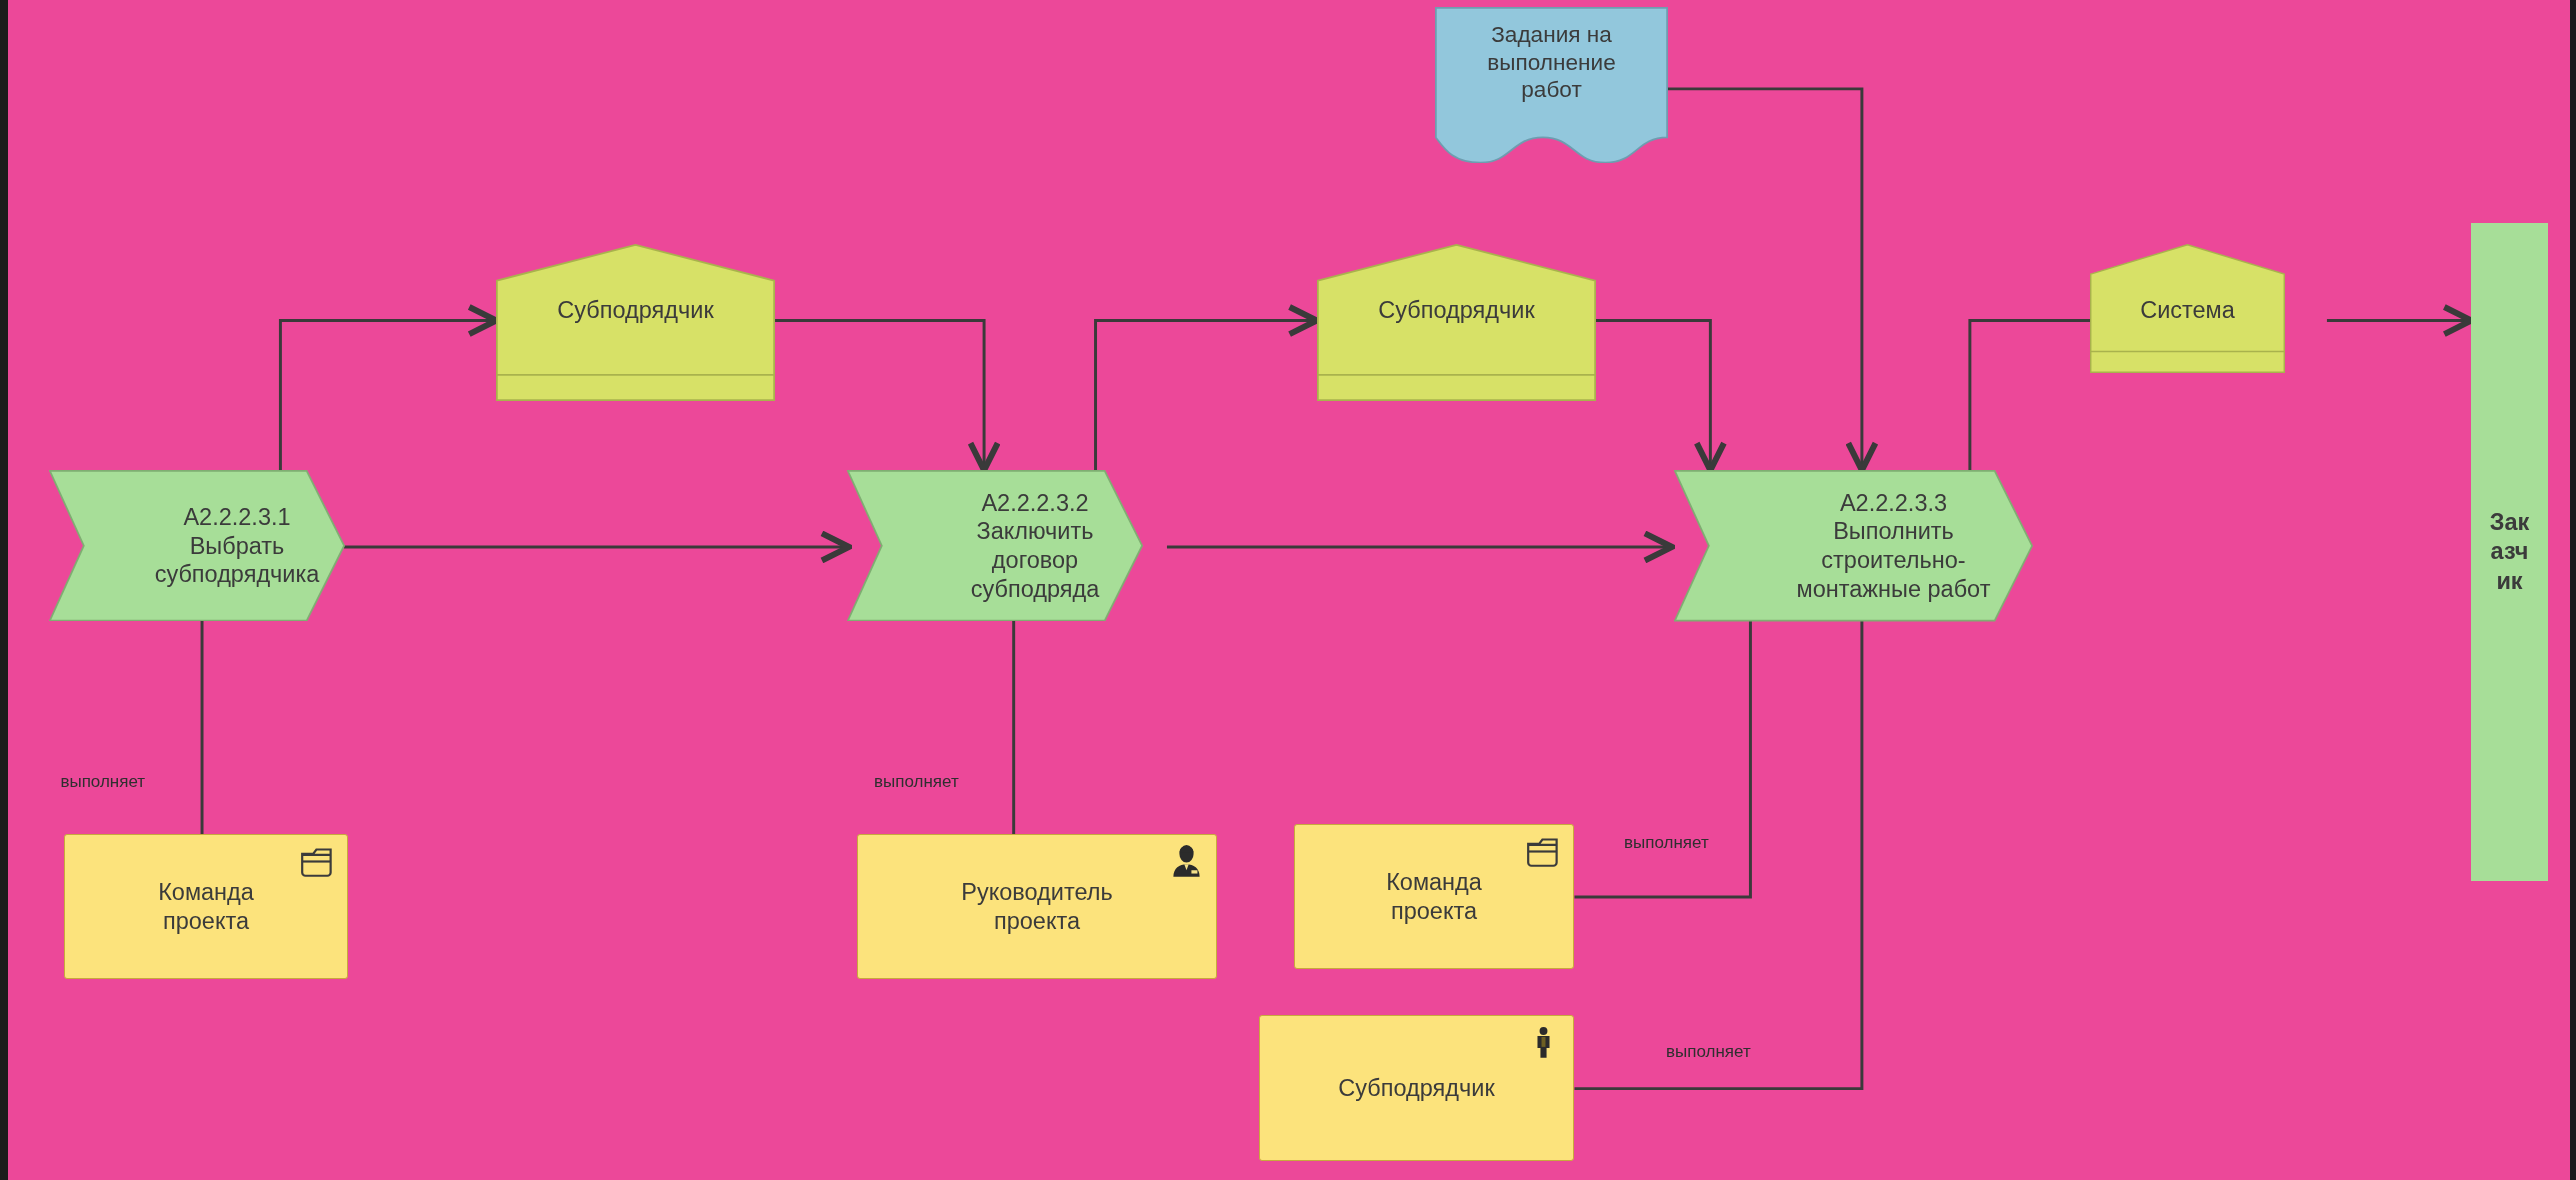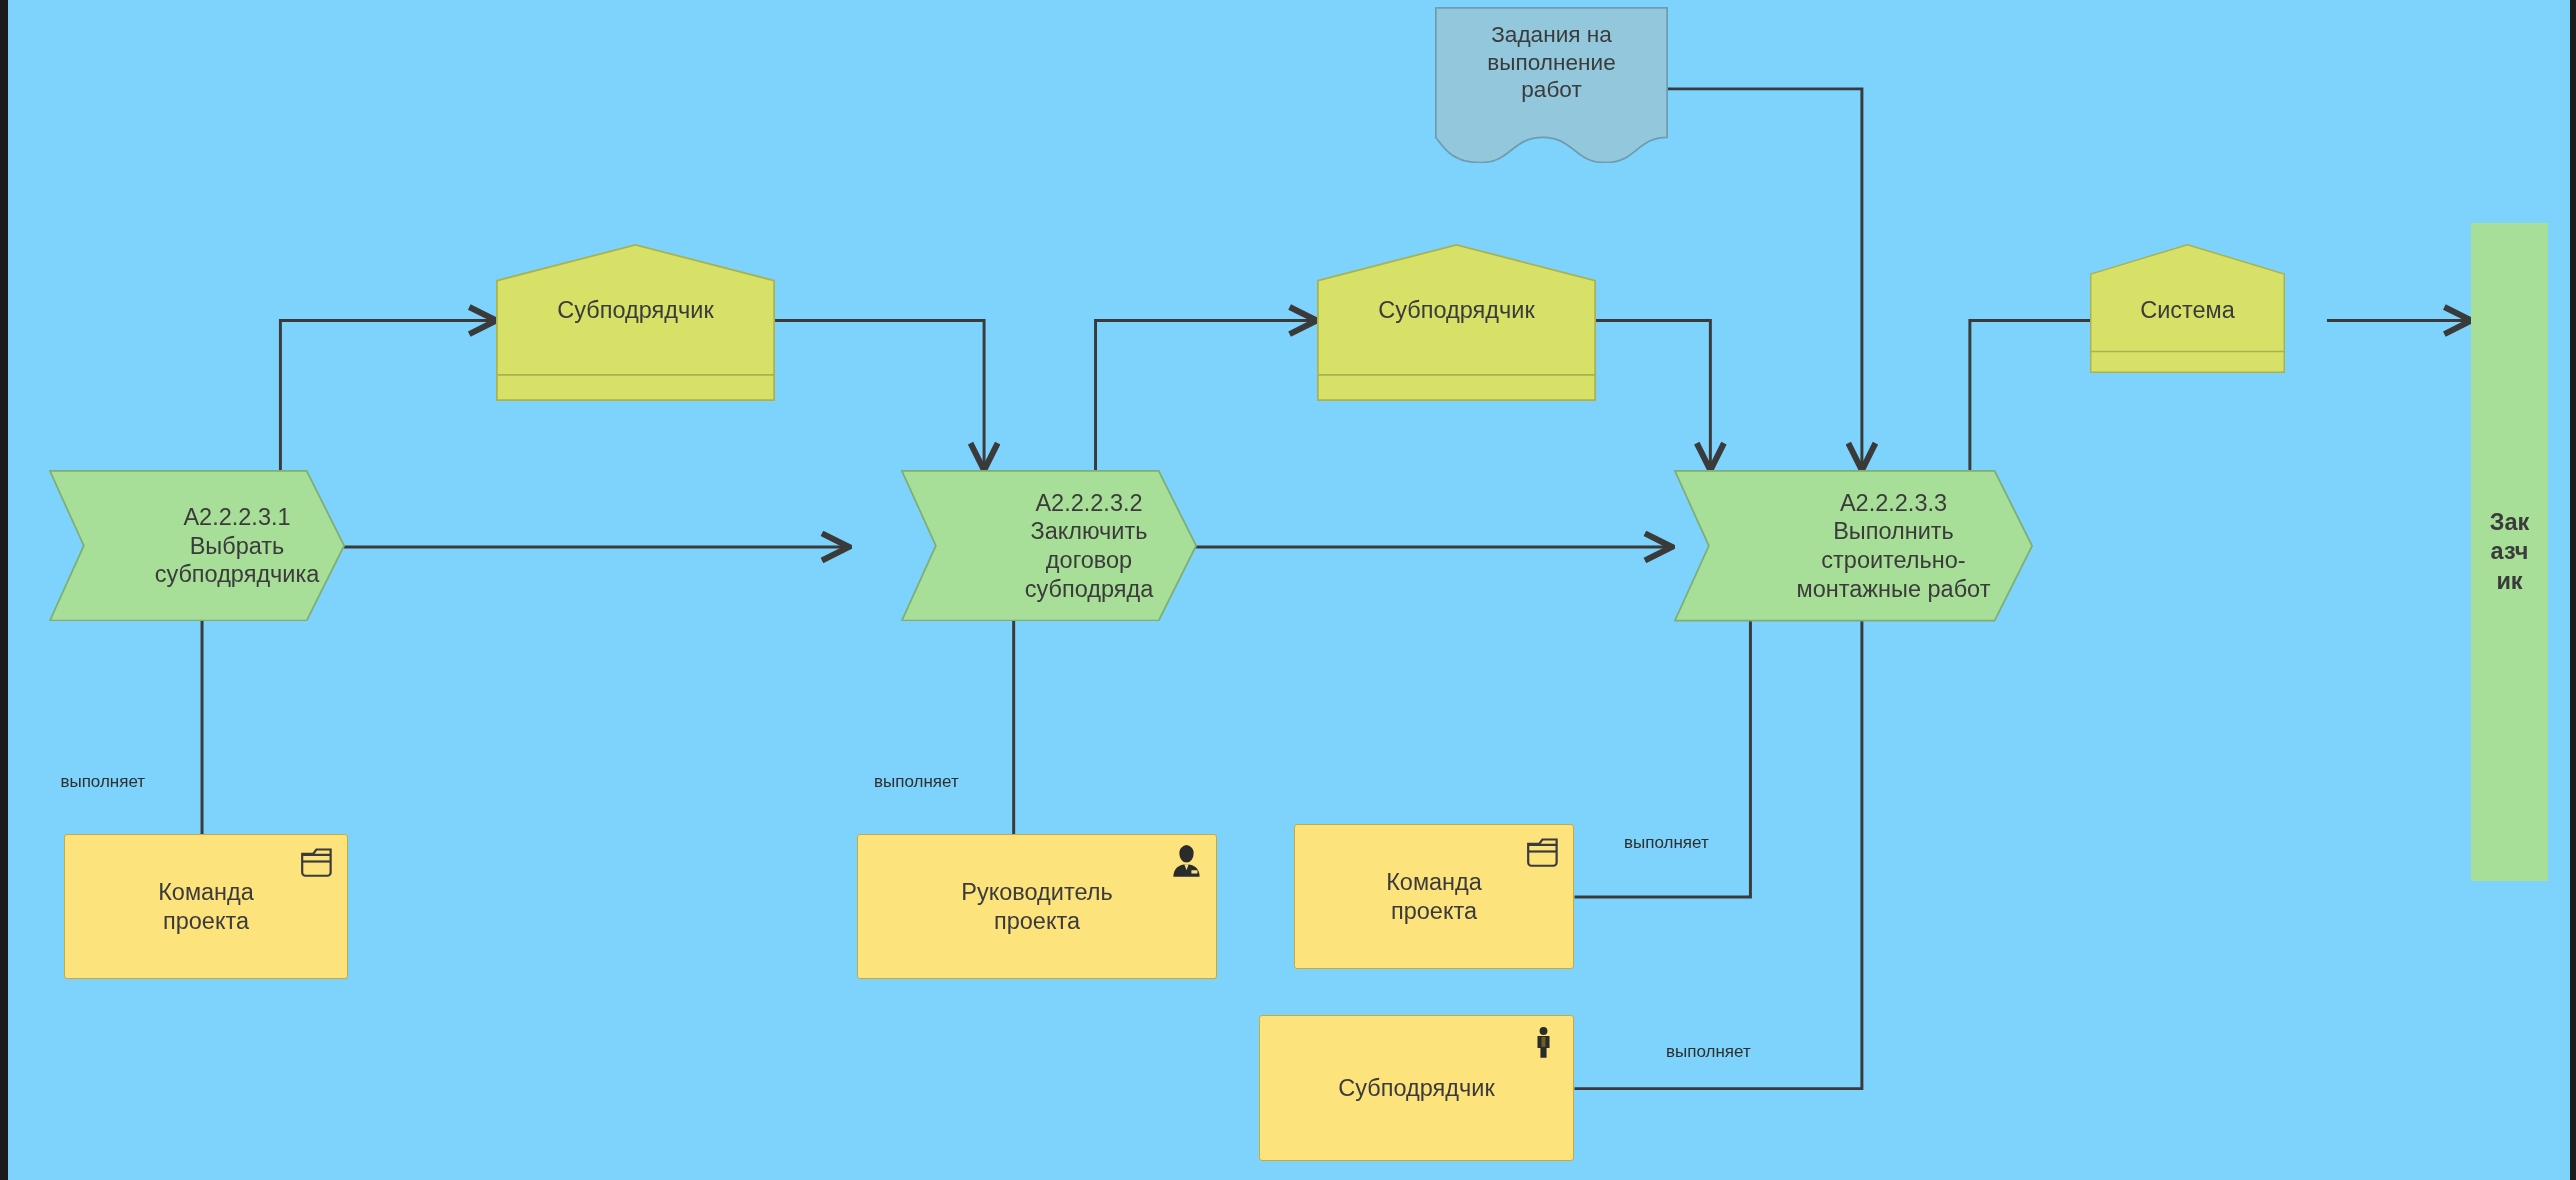--- a/index.html
+++ b/index.html
@@ -5,21 +5,21 @@
 <style>
   html, body {
     margin: 0;
     padding: 0;
     background: #ffffff;
   }
   #canvas {
     position: relative;
     width: 2576px;
     height: 1181px;
-    background: #7dd3fc;
+    background: #ec4899;
     overflow: hidden;
     font-family: "Liberation Sans", "DejaVu Sans", sans-serif;
   }
   #edges {
     position: absolute;
     left: 0;
     top: 0;
     width: 2576px;
     height: 1181px;
     pointer-events: none;
@@ -207,21 +207,21 @@
 
   <div class="node process" style="left:49px; top:470px; width:296px; height:152px;">
     <svg class="shape" viewBox="0 0 340 174" preserveAspectRatio="none">
       <path d="M 1 1 L 296 1 L 339 87 L 296 173 L 1 173 L 40 87 Z" fill="#A7DE98" stroke="#7FAE72" stroke-width="2"></path>
     </svg>
     <div class="node-label">A2.2.2.3.1
 Выбрать
 субподрядчика</div>
   </div>
 
-  <div class="node process" style="left:901px; top:470px; width:296px; height:152px;">
+  <div class="node process" style="left:847px; top:470px; width:296px; height:152px;">
     <svg class="shape" viewBox="0 0 340 174" preserveAspectRatio="none">
       <path d="M 1 1 L 296 1 L 339 87 L 296 173 L 1 173 L 40 87 Z" fill="#A7DE98" stroke="#7FAE72" stroke-width="2"></path>
     </svg>
     <div class="node-label">A2.2.2.3.2
 Заключить
 договор
 субподряда</div>
   </div>
 
   <div class="node process" style="left:1674px; top:470px; width:359px; height:152px;">

